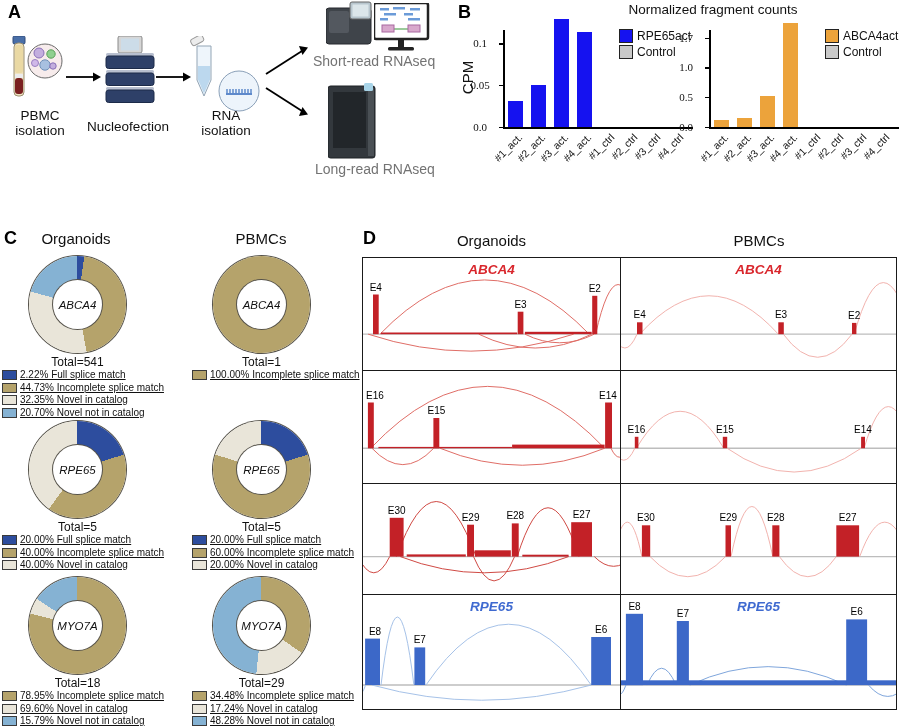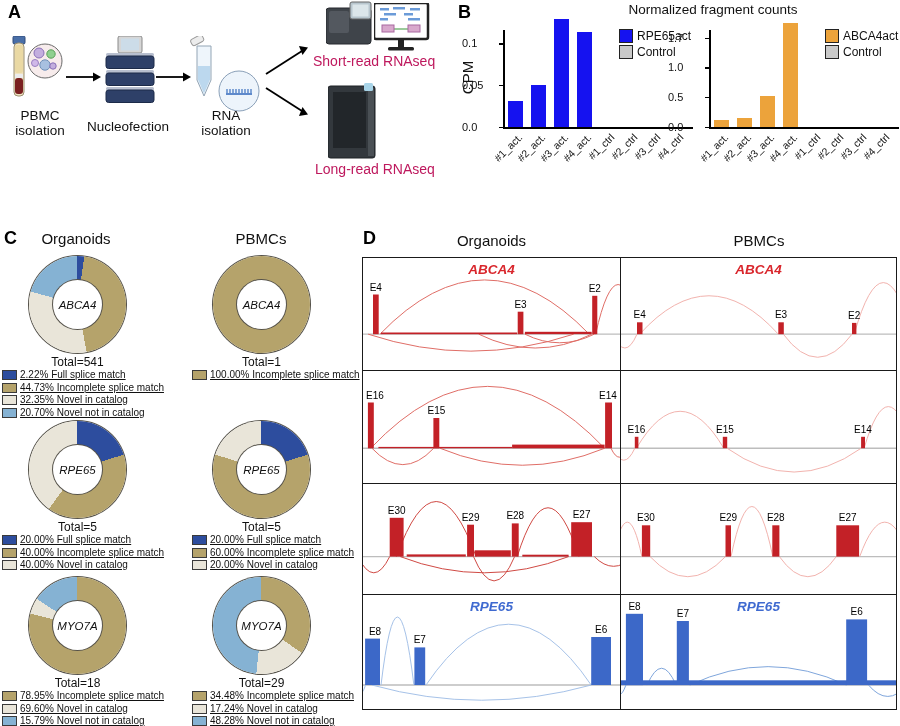--- a/index.html
+++ b/index.html
@@ -2,32 +2,32 @@
 <html><head>
 <meta charset="utf-8">
 <style>
   html,body{margin:0;padding:0;width:900px;height:726px;overflow:hidden;background:#fff;
     font-family:"Liberation Sans",sans-serif;color:#111;}
   .abs{position:absolute;}
   .panel-label{position:absolute;font-size:18px;font-weight:bold;color:#000;}
   
   #panel-a{position:absolute;left:0;top:0;width:455px;height:230px;}
   .a-label{position:absolute;font-size:13.5px;text-align:center;line-height:15px;color:#111;}
-  .a-out-label{position:absolute;font-size:14px;color:#be185d;}
+  .a-out-label{position:absolute;font-size:14px;color:#737373;}
   
   #panel-b{position:absolute;left:455px;top:0;width:445px;height:215px;}
   #b-title{position:absolute;left:120px;top:2px;width:276px;text-align:center;font-size:13.5px;font-weight:500;}
   #b-ylabel{position:absolute;left:-38px;top:69px;width:100px;text-align:center;font-size:15px;
     transform:rotate(-90deg);}
   .b-chart{position:absolute;top:0;width:190px;height:215px;}
   #b-chart-0{left:49px;} #b-chart-1{left:255px;}
   .b-axis-y{position:absolute;left:-1px;top:30px;width:1.5px;height:97.5px;background:#000;}
   .b-axis-x{position:absolute;left:-1px;top:127px;width:190px;height:1.5px;background:#000;}
   .b-bar{position:absolute;width:15px;}
-  .b-ytick{position:absolute;left:-42px;width:36px;text-align:left;font-size:11px;}
+  .b-ytick{position:absolute;left:-42px;width:36px;text-align:center;font-size:11px;font-family:Liberation Serif, serif;}
   .b-ytickmark{position:absolute;left:-5px;width:5px;height:1.5px;background:#000;}
   .b-xlab{position:absolute;width:58px;text-align:right;font-size:10.5px;
     transform-origin:100% 0;transform:rotate(-45deg);white-space:nowrap;}
   .b-leg{position:absolute;top:29px;left:115px;font-size:12px;}
   .b-leg-row{display:flex;align-items:center;margin-bottom:2px;}
   .b-sw{display:inline-block;width:12px;height:12px;border:1px solid #222;margin-right:4px;}
   
   #panel-c{position:absolute;left:0;top:225px;width:362px;height:501px;}
   .c-header{position:absolute;top:5px;width:130px;text-align:center;font-size:15px;color:#111;}
   .c-cell{position:absolute;width:188px;}

